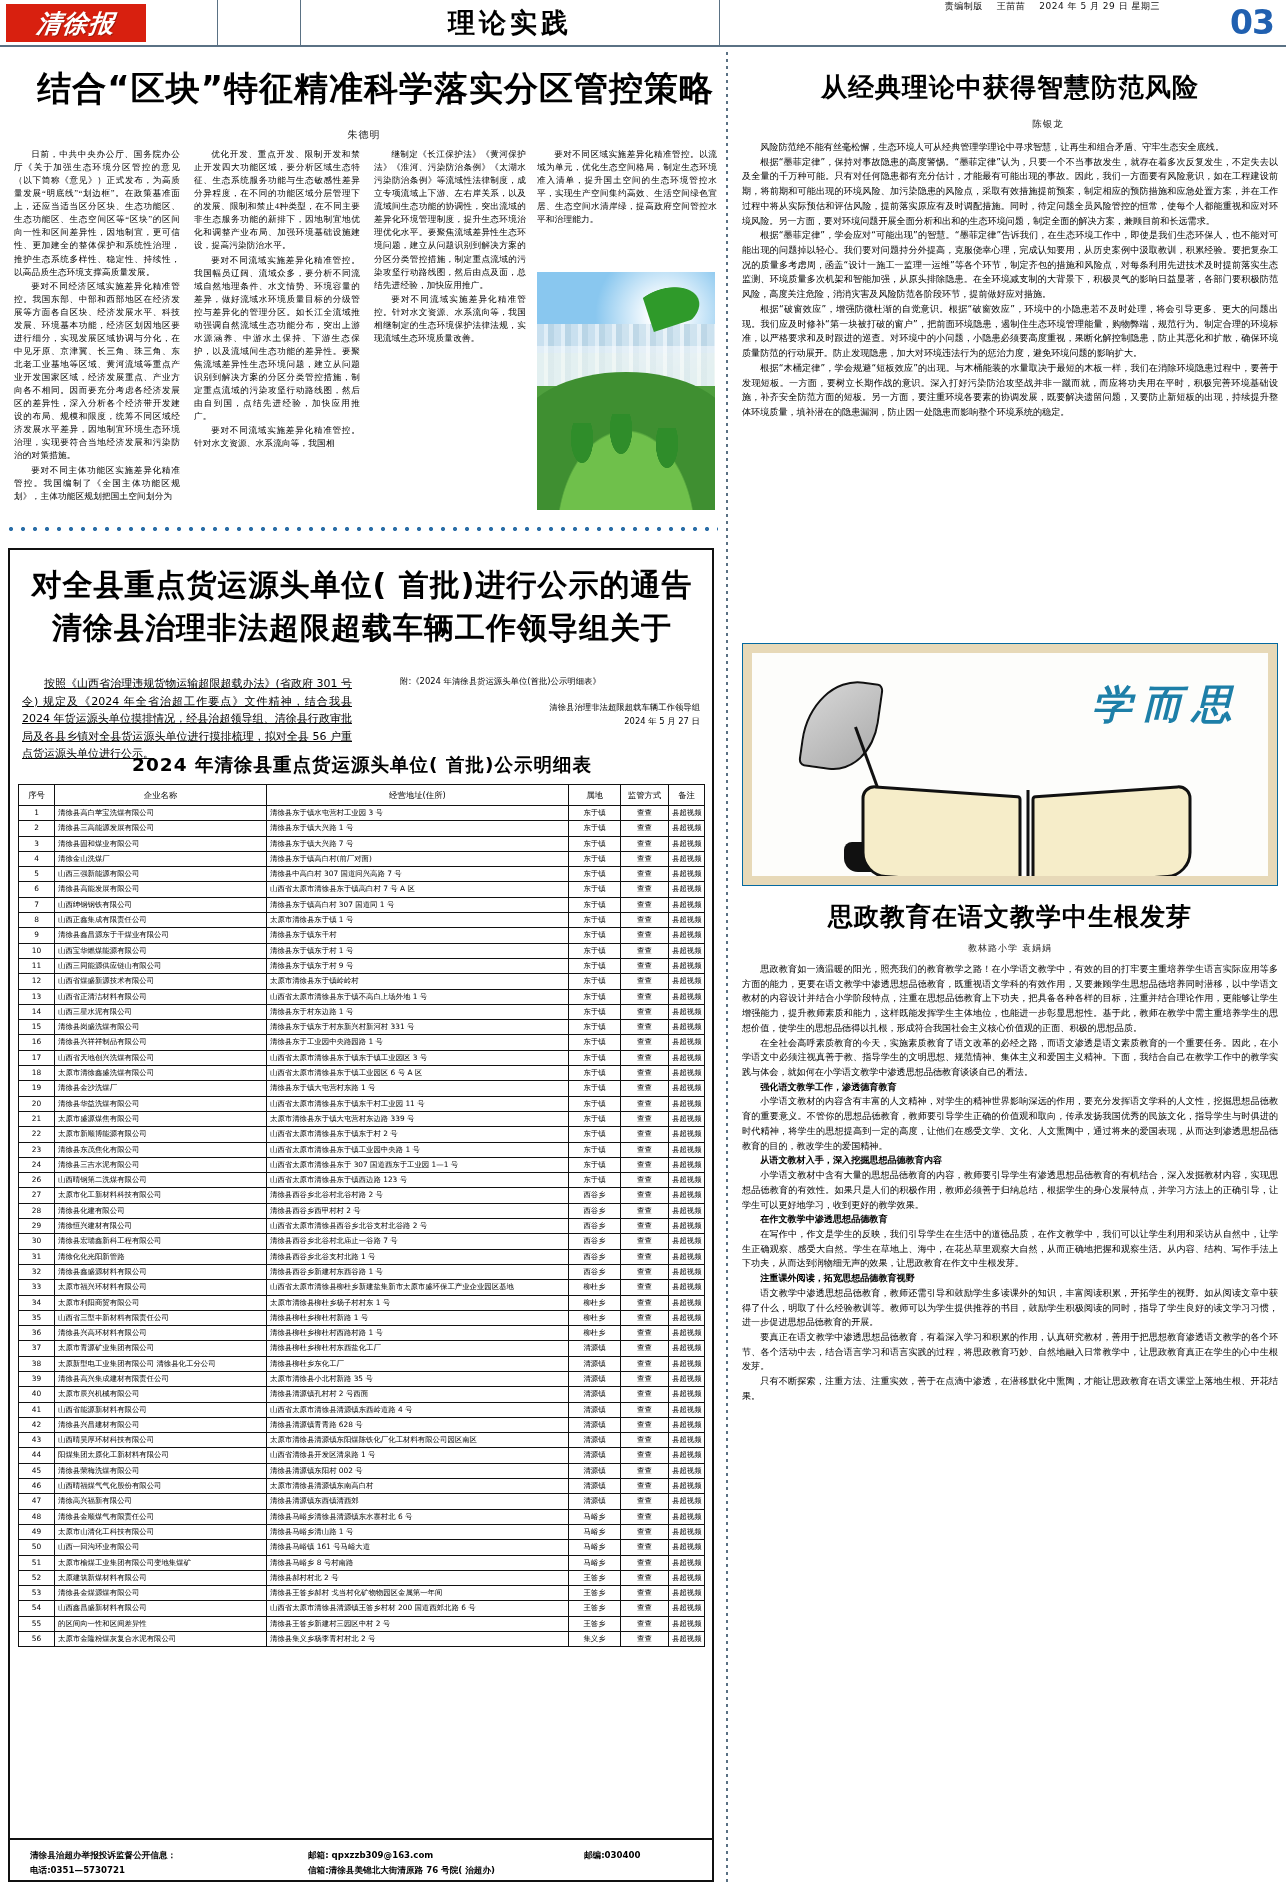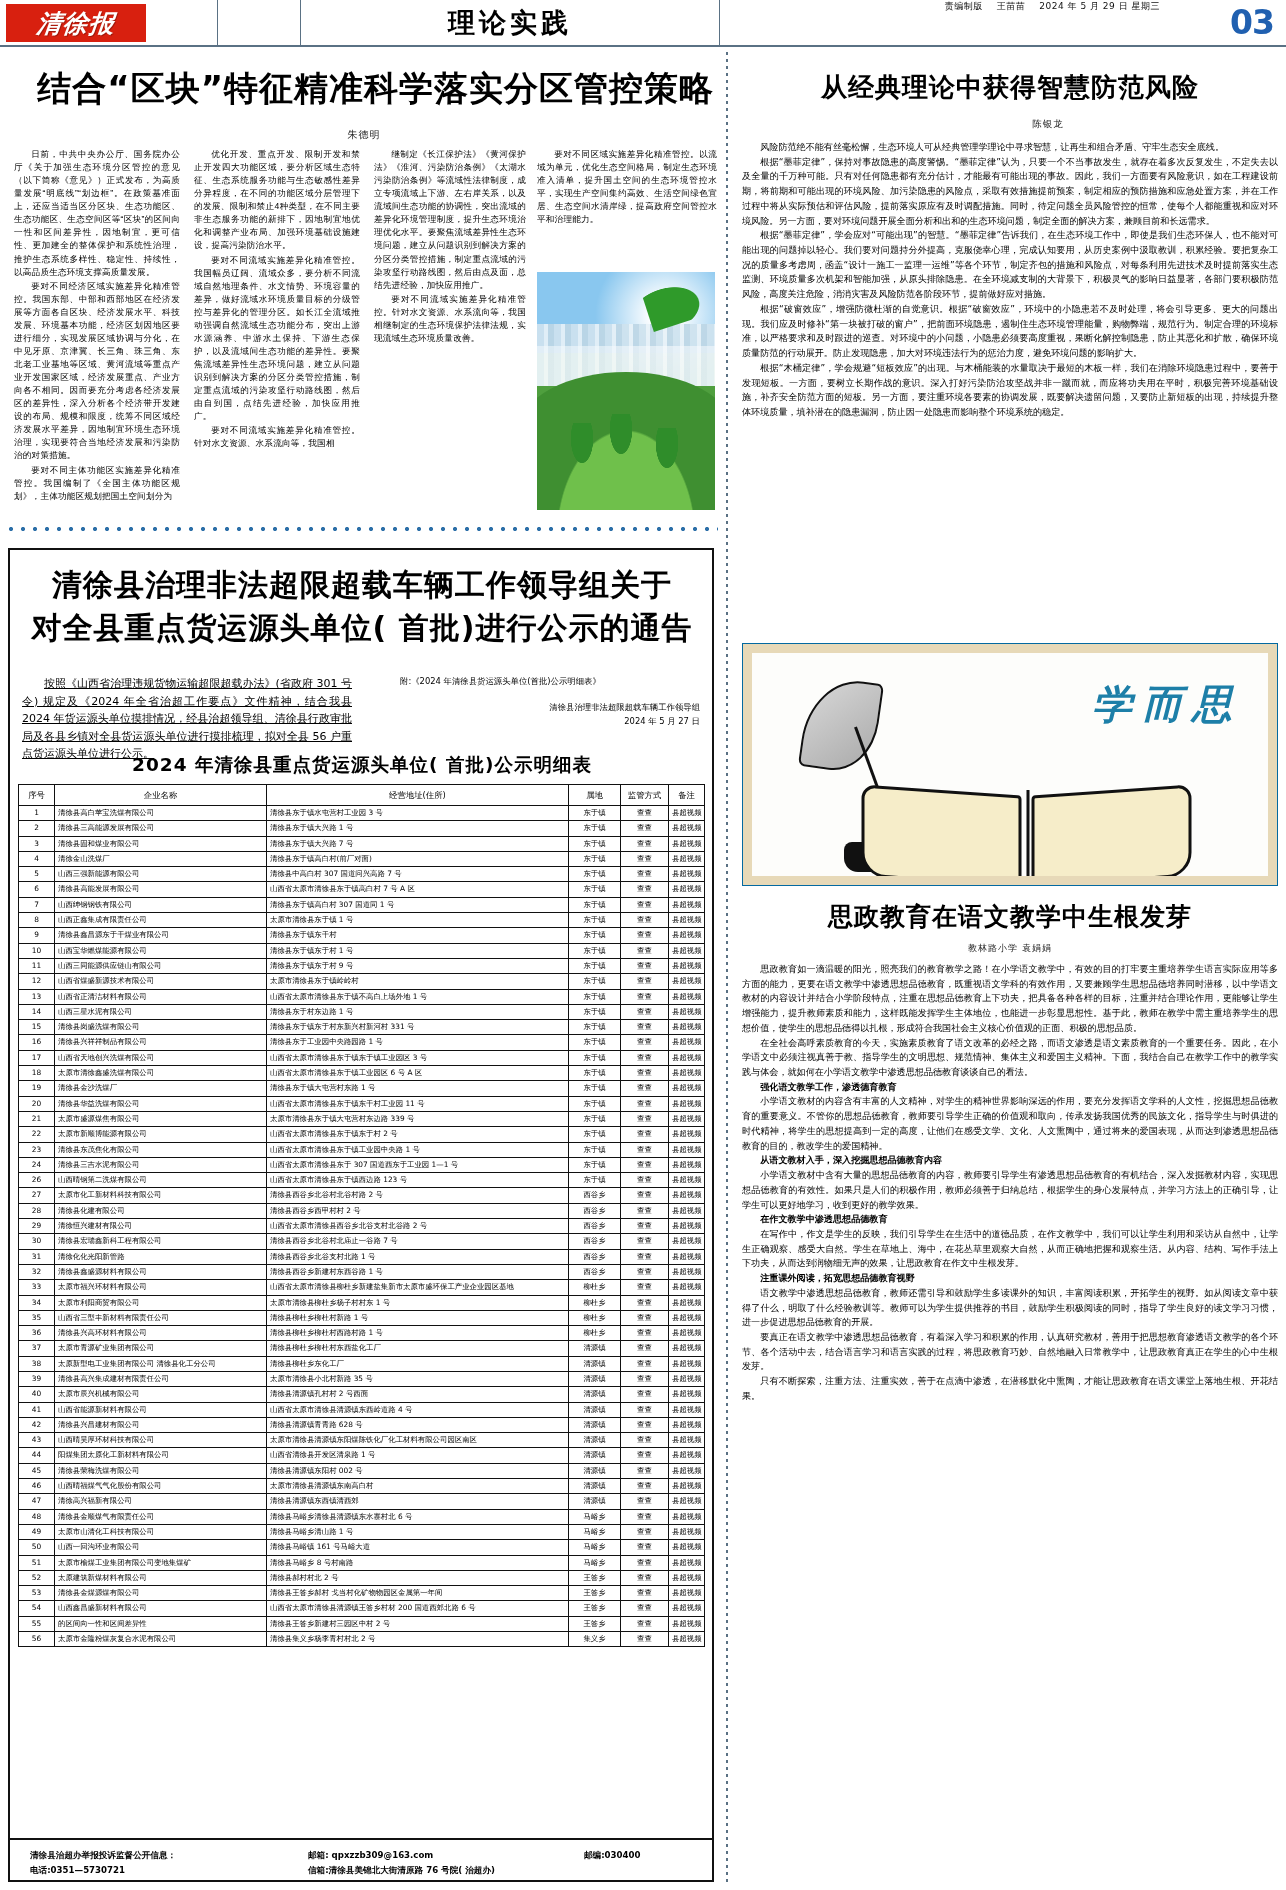--- a/index.html
+++ b/index.html
@@ -59,21 +59,21 @@
     color:#000; line-height:1.2;
     font-family:"DejaVu Sans","Liberation Sans",sans-serif;
   }
   .a1-byline{
     position:absolute; left:14px; top:128px; width:700px; text-align:center;
     font-size:10px; color:#222; letter-spacing:1px;
   }
   .bodycols{
     position:absolute; color:#000;
     font-size:8.6px; line-height:1.52; text-align:justify;
-    font-family:Liberation Sans, sans-serif;
+    font-family:Liberation Serif, serif;
     letter-spacing:.2px;
   }
   .bodycols p{ text-indent:2em; margin-bottom:1px; }
 
   
   .a1-photo{
     position:absolute; left:537px; top:272px; width:178px; height:238px;
     background:
       radial-gradient(circle at 72% 18%, #ffffff 0 6%, rgba(255,255,255,0) 30%),
       linear-gradient(#89c7ef 0 34%, #a8d9a2 34% 48%, #4f9f3e 48% 72%, #2f7a27 72% 100%);
@@ -285,22 +285,22 @@
 
   <div class="bodycols" style="left:14px; top:513px; width:166px; height:24px;"></div>
 
   <div class="dotband" style="left:8px; top:524px; width:710px;"></div>
 
   <div class="vrule-dots" style="left:726px; top:52px; height:1830px;"></div>
 
   <div class="notice-box"></div>
 
   <div class="notice-title">
+    <div>对全县重点货运源头单位( 首批)进行公示的通告</div>
     <div>清徐县治理非法超限超载车辆工作领导组关于</div>
-    <div>对全县重点货运源头单位( 首批)进行公示的通告</div>
   </div>
 
   <div class="notice-intro">
     <p>按照《山西省治理违规货物运输超限超载办法》(省政府 301 号令) 规定及《2024 年全省治超工作要点》文件精神，结合我县 2024 年货运源头单位摸排情况，经县治超领导组、清徐县行政审批局及各县乡镇对全县货运源头单位进行摸排梳理，拟对全县 56 户重点货运源头单位进行公示。</p>
   </div>
   <div class="notice-attach">附:《2024 年清徐县货运源头单位(首批)公示明细表》</div>
   <div class="notice-sign">
     <div>清徐县治理非法超限超载车辆工作领导组</div>
     <div>2024 年 5 月 27 日</div>
   </div>

